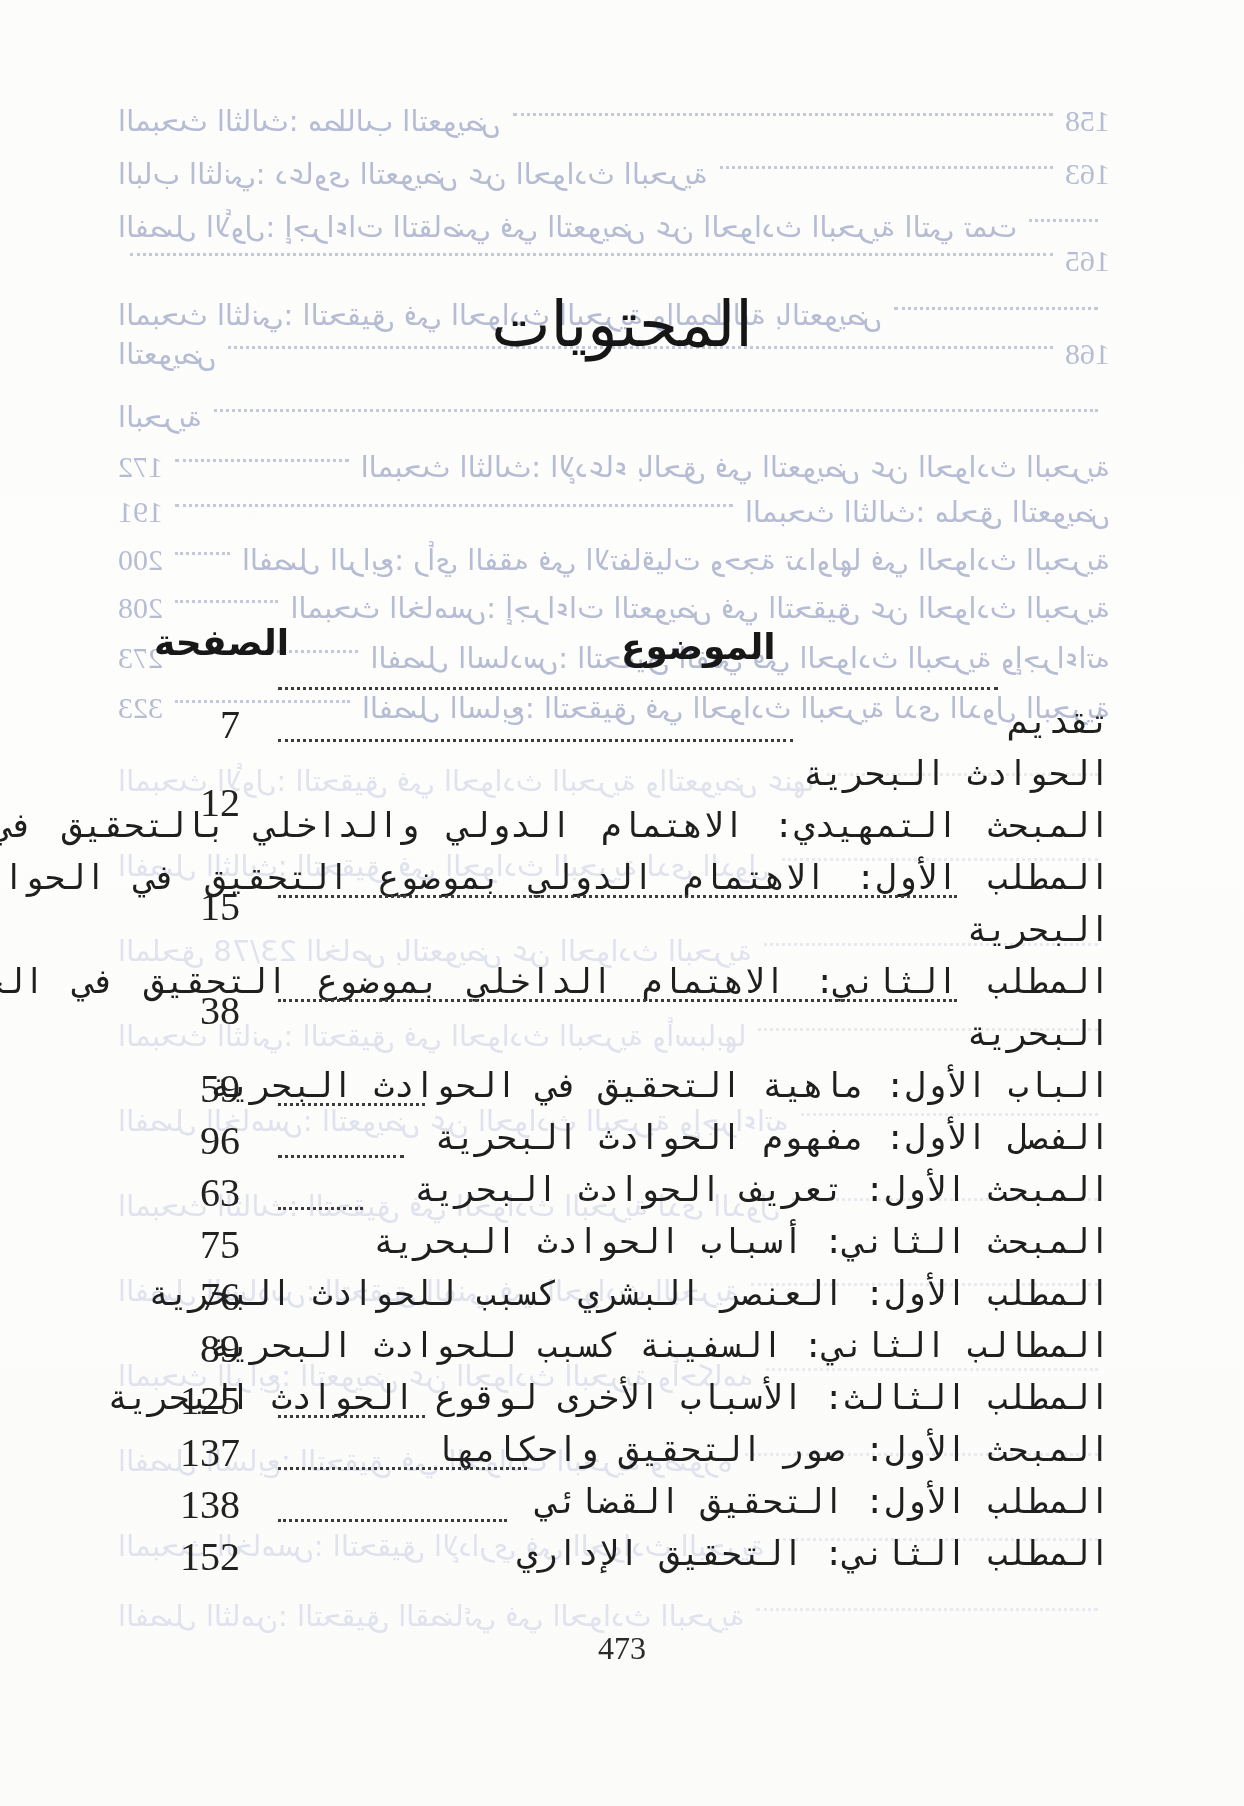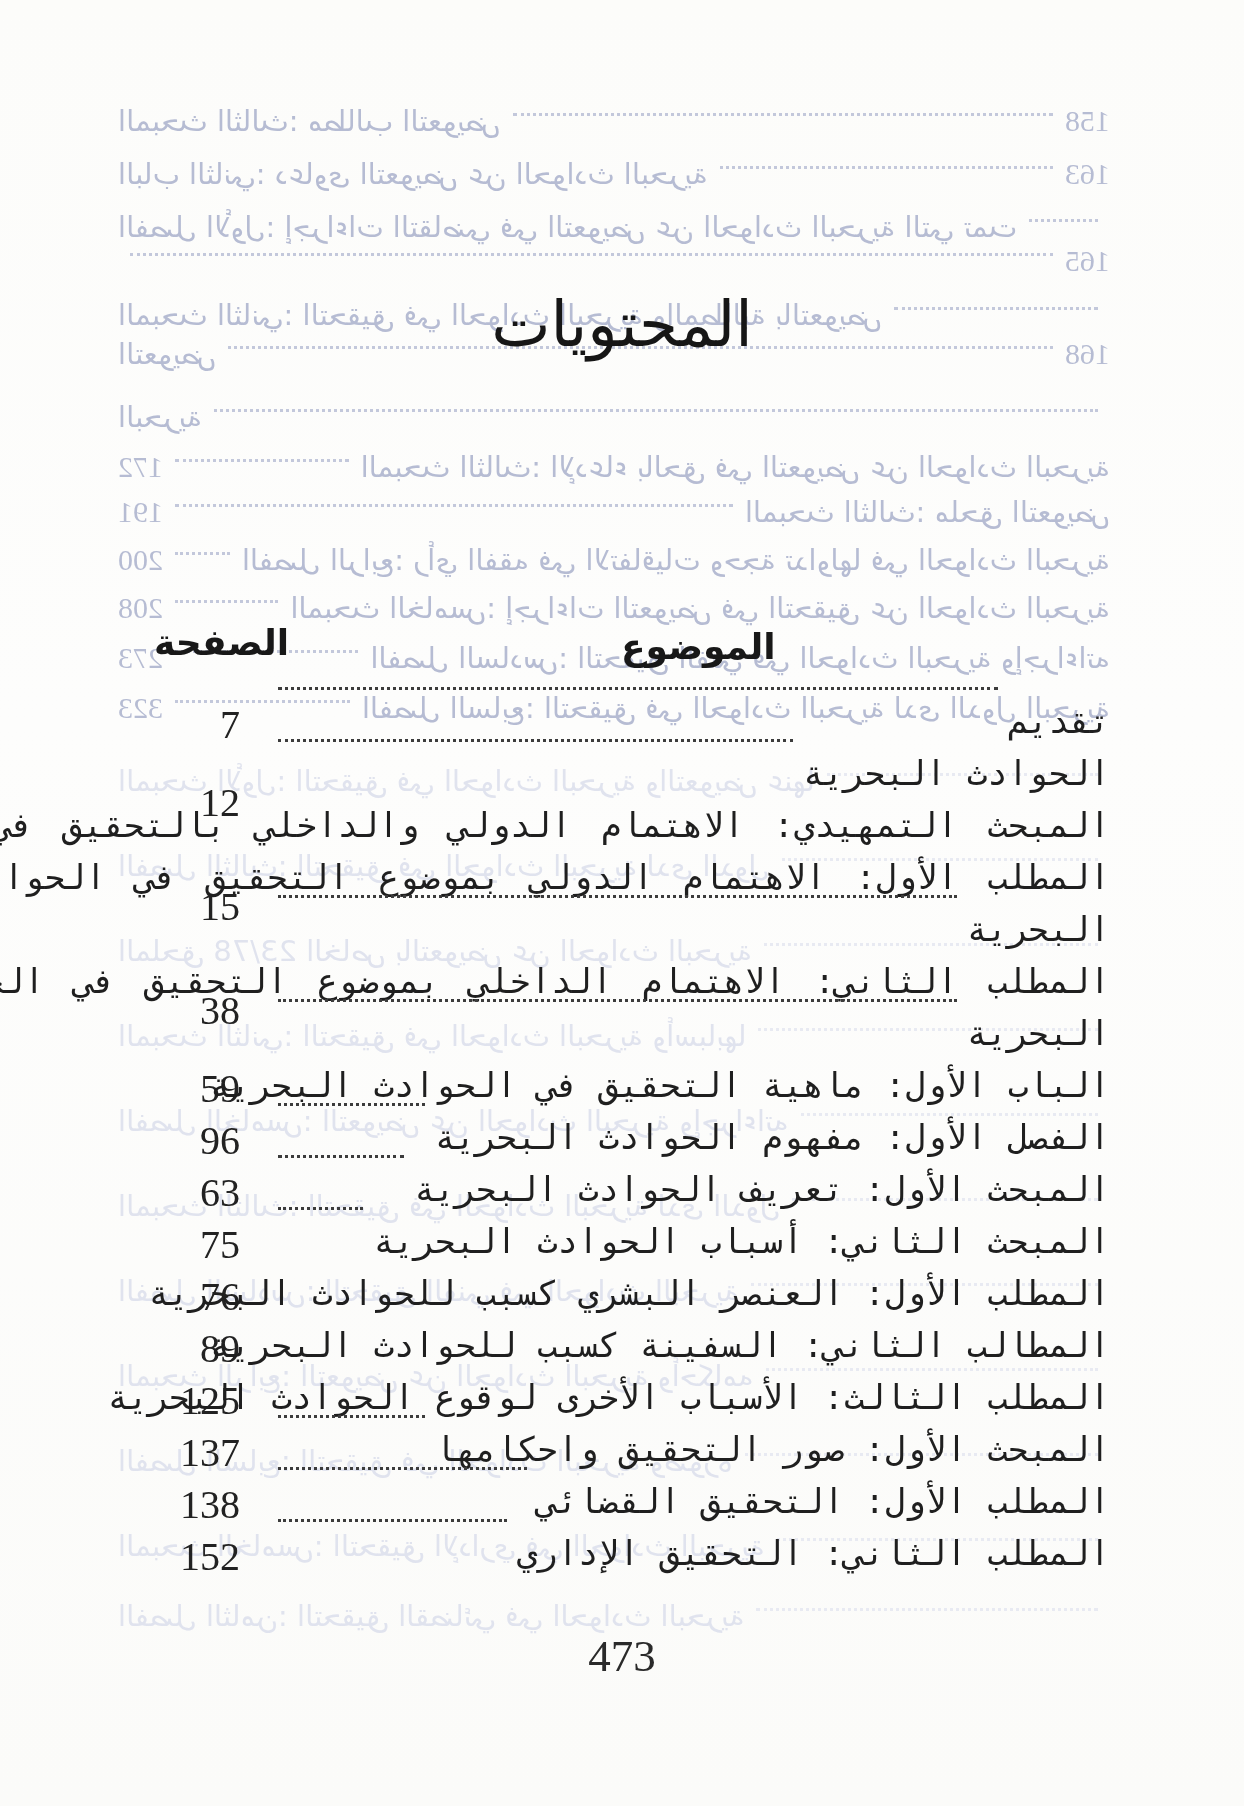--- a/index.html
+++ b/index.html
@@ -34,21 +34,21 @@
   .entry .num{flex:0 0 150px;box-sizing:border-box;text-align:right;padding-right:28px;
               font-family:"Liberation Serif",serif;font-size:40px;color:#222;}
   .entry .body{flex:1 1 auto;min-width:0;}
   .line{display:flex;direction:rtl;line-height:52px;font-size:34px;align-items:flex-start;font-family:Liberation Mono, monospace;}
   .line .t{white-space:nowrap;}
   .line .dots{flex:1 1 0;min-width:0;border-bottom:3.4px dotted #3c3c3c;margin:0 10px;transform:translateY(-11px);}
   .entry.two .l1{word-spacing:9px;}
 
   
   .folio{position:absolute;top:1630px;left:0;width:100%;text-align:center;
-         font-family:"Liberation Serif",serif;font-size:45px;color:#2a2a2a;}
+         font-family:"Liberation Serif",serif;font-size:32px;color:#2a2a2a;}
 </style>
 </head>
 <body>
 
 <div id="page">
 
   <div class="ghost">
 
       <div class="grow ga" style="top: 100px;">
         <span class="gnum">158</span>

